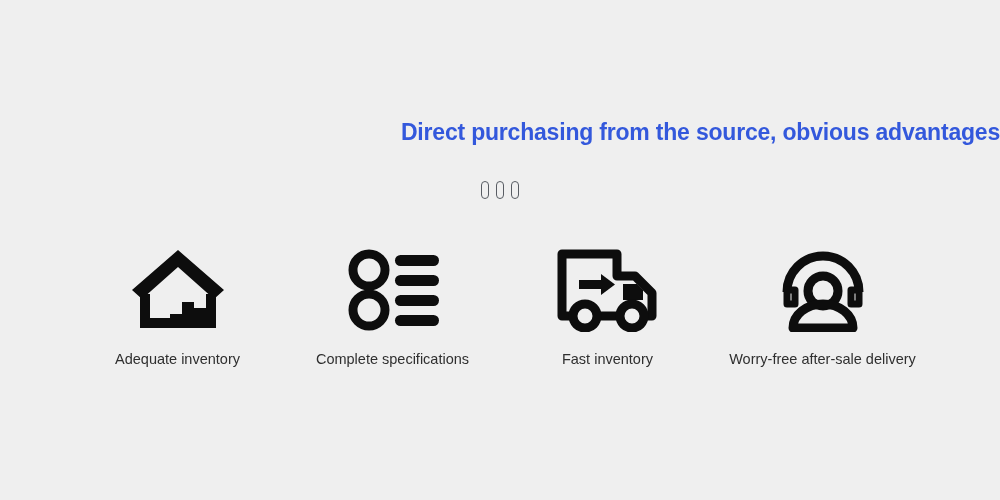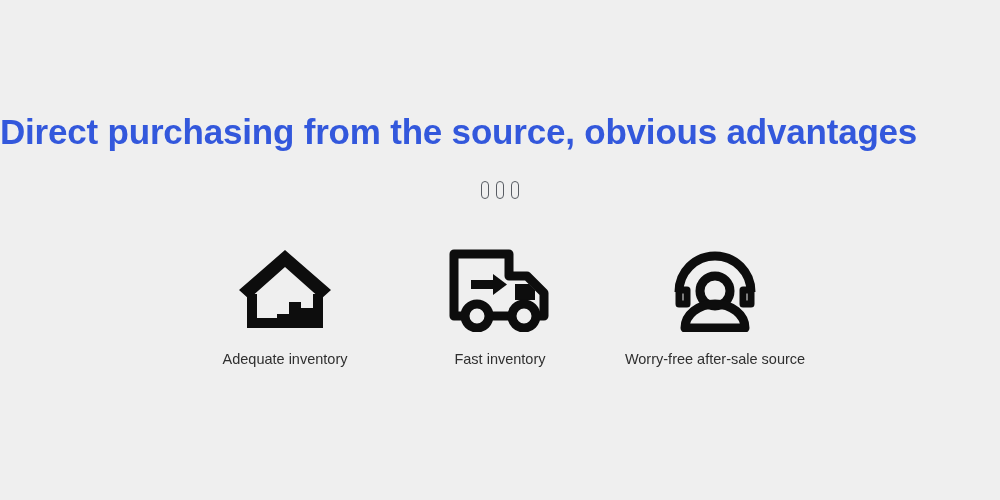--- a/index.html
+++ b/index.html
@@ -21,22 +21,22 @@
     background: #efefef;
     box-sizing: border-box;
   }
 
   
   .headline {
     position: absolute;
     top: 112px;
     left: 0;
     width: 1000px;
-    text-align: left;
-    font-size: 35px;
+    text-align: right;
+    font-size: 23px;
     font-weight: bold;
     letter-spacing: -0.2px;
     color: #3358dc;
     line-height: 40px;
     white-space: nowrap;
   }
 
   
   .divider {
     position: absolute;
@@ -121,20 +121,37 @@
           <rect x="54" y="56" width="12" height="26" fill="#0d0d0d"></rect>
 
           <rect x="42" y="68" width="12" height="14" fill="#0d0d0d"></rect>
 
           <rect x="66" y="62" width="22" height="20" fill="#0d0d0d"></rect>
         </svg>
       </div>
       <div class="feature-label">Adequate inventory</div>
     </div>
 
+    <div class="feature">
+      <div class="feature-icon">
+        <svg width="100" height="86" viewBox="0 0 100 86" fill="none" aria-hidden="true">
+
+          <circle cx="26" cy="24" r="16" stroke="#0d0d0d" stroke-width="9" fill="none"></circle>
+
+          <circle cx="26" cy="64" r="16" stroke="#0d0d0d" stroke-width="9" fill="none"></circle>
+
+          <rect x="52" y="9" width="44" height="11" rx="5.5" fill="#0d0d0d"></rect>
+          <rect x="52" y="29" width="44" height="11" rx="5.5" fill="#0d0d0d"></rect>
+
+          <rect x="52" y="49" width="44" height="11" rx="5.5" fill="#0d0d0d"></rect>
+          <rect x="52" y="69" width="44" height="11" rx="5.5" fill="#0d0d0d"></rect>
+        </svg>
+      </div>
+      <div class="feature-label">Complete specifications</div>
+    </div>
 
     <div class="feature">
       <div class="feature-icon">
         <svg width="106" height="86" viewBox="0 0 106 86" fill="none" aria-hidden="true">
 
           <path d="M7 8 H62 V30 H80 L97 47 V70 H7 Z" stroke="#0d0d0d" stroke-width="9" stroke-linejoin="round" fill="none"></path>
 
           <rect x="24" y="34" width="26" height="9" fill="#0d0d0d"></rect>
 
           <path d="M46 28 L60 38.5 L46 49 Z" fill="#0d0d0d"></path>
@@ -157,17 +174,17 @@
 
           <path d="M14 44 H22 V58 H14 Z" stroke="#0d0d0d" stroke-width="7" stroke-linejoin="round" fill="none"></path>
 
           <path d="M86 44 H78 V58 H86 Z" stroke="#0d0d0d" stroke-width="7" stroke-linejoin="round" fill="none"></path>
 
           <circle cx="50" cy="45" r="15" stroke="#0d0d0d" stroke-width="9" fill="none"></circle>
 
           <path d="M20 82 A30 24 0 0 1 80 82 Z" stroke="#0d0d0d" stroke-width="9" stroke-linejoin="round" fill="none"></path>
         </svg>
       </div>
-      <div class="feature-label">Worry-free after-sale source</div>
+      <div class="feature-label">Worry-free after-sale delivery</div>
     </div>
 
   </div>
 </div>
 
 </body></html>

